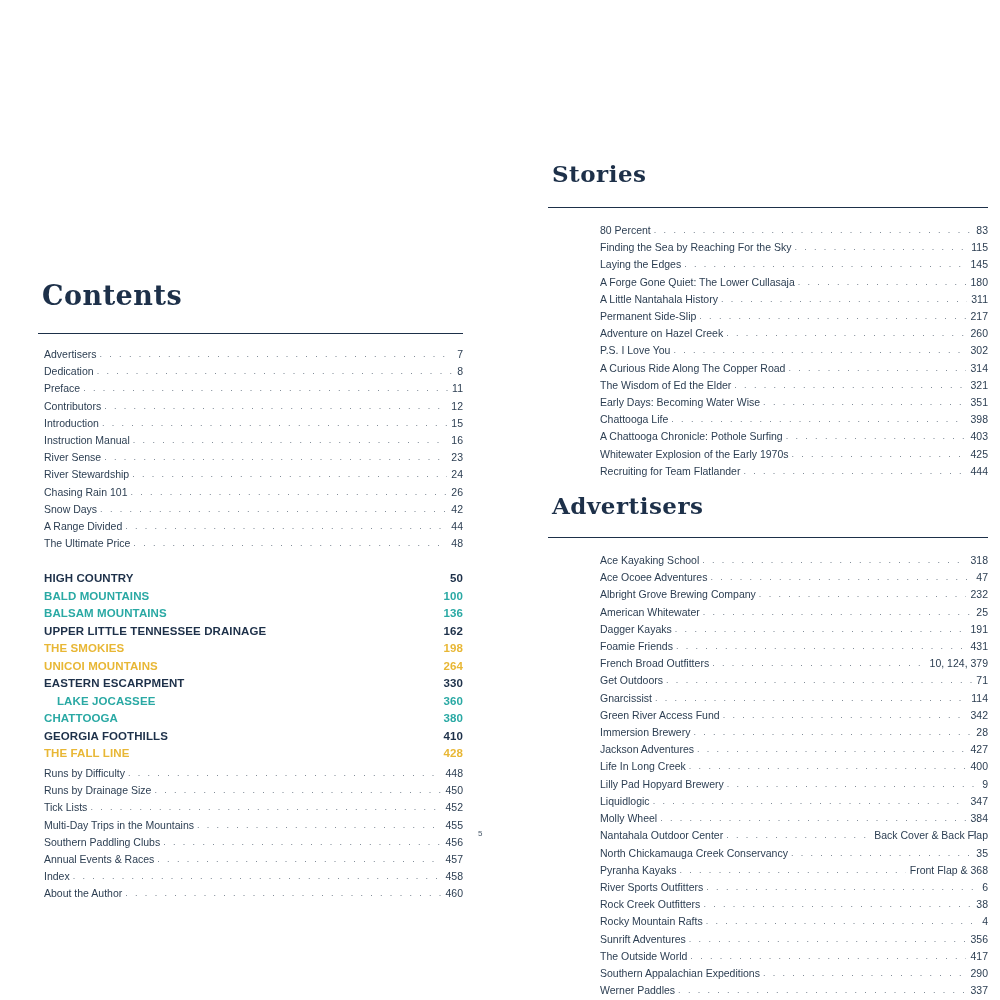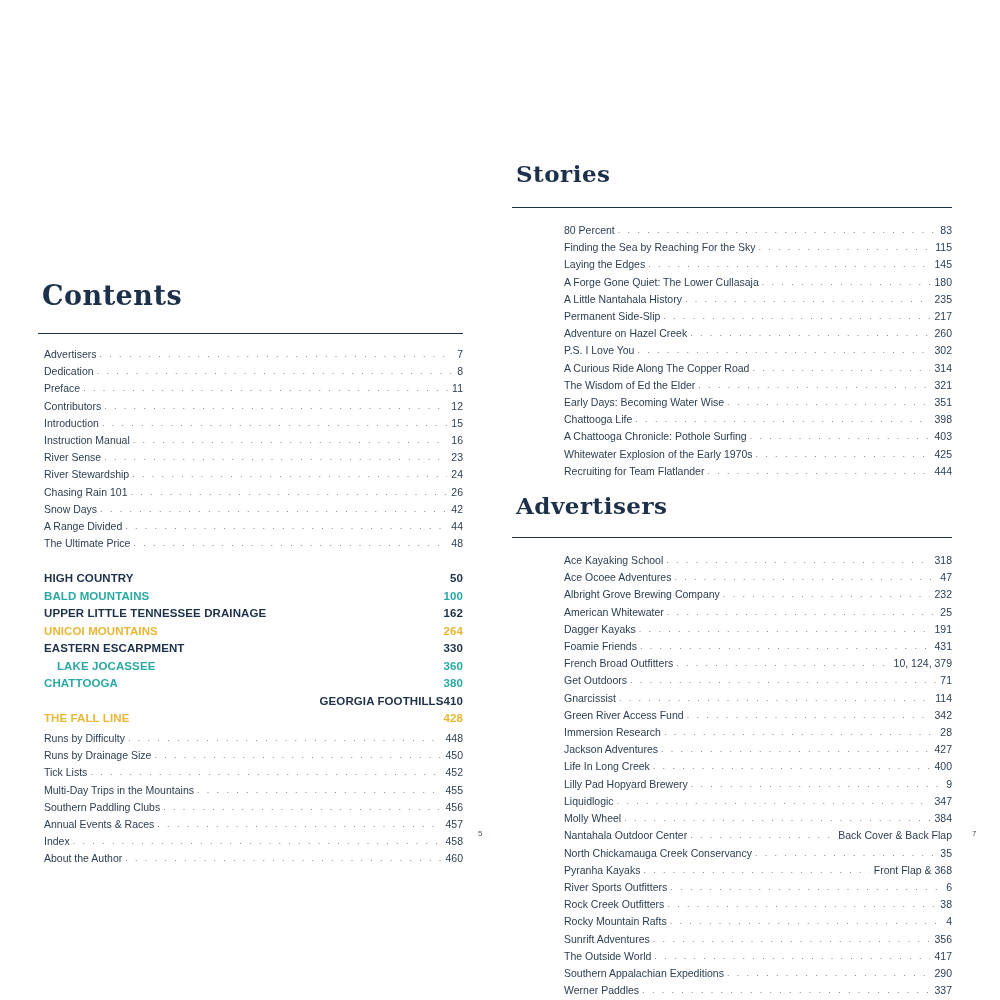--- a/index.html
+++ b/index.html
@@ -20,21 +20,21 @@
 
   
   .left-page {
     position: absolute;
     left: 38px;
     top: 280px;
     width: 425px;
   }
   .right-page {
     position: absolute;
-    left: 512px;
+    left: 548px;
     top: 160px;
     width: 440px;
   }
 
   .heading {
     font-family: "DejaVu Serif", serif;
     font-weight: bold;
     color: #1d3049;
     letter-spacing: 0.5px;
   }
@@ -201,41 +201,49 @@
 
     <ul class="chapter-list indent-left" id="chapter-list">
         <li class="chapter" style="color: rgb(29, 48, 73);">
           <span class="ch-label">HIGH COUNTRY</span>
           <span class="ch-num">50</span>
         </li>
         <li class="chapter" style="color: rgb(42, 169, 164);">
           <span class="ch-label">BALD MOUNTAINS</span>
           <span class="ch-num">100</span>
         </li>
+        <li class="chapter" style="color: rgb(42, 169, 164);">
+          <span class="ch-label">BALSAM MOUNTAINS</span>
+          <span class="ch-num">136</span>
+        </li>
         <li class="chapter" style="color: rgb(29, 48, 73);">
           <span class="ch-label">UPPER LITTLE TENNESSEE DRAINAGE</span>
           <span class="ch-num">162</span>
         </li>
         <li class="chapter" style="color: rgb(232, 183, 53);">
+          <span class="ch-label">THE SMOKIES</span>
+          <span class="ch-num">198</span>
+        </li>
+        <li class="chapter" style="color: rgb(232, 183, 53);">
           <span class="ch-label">UNICOI MOUNTAINS</span>
           <span class="ch-num">264</span>
         </li>
         <li class="chapter" style="color: rgb(29, 48, 73);">
           <span class="ch-label">EASTERN ESCARPMENT</span>
           <span class="ch-num">330</span>
         </li>
         <li class="chapter" style="color: rgb(42, 169, 164); padding-left: 13px;">
           <span class="ch-label">LAKE JOCASSEE</span>
           <span class="ch-num">360</span>
         </li>
         <li class="chapter" style="color: rgb(42, 169, 164);">
           <span class="ch-label">CHATTOOGA</span>
           <span class="ch-num">380</span>
         </li>
-        <li class="chapter" style="color: rgb(29, 48, 73); justify-content: flex-end;">
+        <li class="chapter" style="color: rgb(29, 48, 73);">
           <span class="ch-label">GEORGIA FOOTHILLS</span>
           <span class="ch-num">410</span>
         </li>
         <li class="chapter" style="color: rgb(232, 183, 53); gap: 20px;">
           <span class="ch-label">THE FALL LINE</span>
           <span class="ch-num">428</span>
         </li>
       </ul>
 
     <ul class="toc-list indent-left" id="back-matter-list">
@@ -305,21 +313,21 @@
           <span class="page-num">145</span>
         </li>
         <li class="entry">
           <span class="label">A Forge Gone Quiet: The Lower Cullasaja</span>
           <span class="dots">. . . . . . . . . . . . . . . . . . . . . . . . . . . . . . . . . . . . . . . . . . . . . . . . . . . . . . . . . . . . . . . . . . . . . . . . . . . . . . . . . . . . . . . . . . . . . . . . . . . . . . . . . . . . . . . . . . . . . . . . </span>
           <span class="page-num">180</span>
         </li>
         <li class="entry">
           <span class="label">A Little Nantahala History</span>
           <span class="dots">. . . . . . . . . . . . . . . . . . . . . . . . . . . . . . . . . . . . . . . . . . . . . . . . . . . . . . . . . . . . . . . . . . . . . . . . . . . . . . . . . . . . . . . . . . . . . . . . . . . . . . . . . . . . . . . . . . . . . . . . </span>
-          <span class="page-num">235</span>
+          <span class="page-num">311</span>
         </li>
         <li class="entry">
           <span class="label">Permanent Side-Slip</span>
           <span class="dots">. . . . . . . . . . . . . . . . . . . . . . . . . . . . . . . . . . . . . . . . . . . . . . . . . . . . . . . . . . . . . . . . . . . . . . . . . . . . . . . . . . . . . . . . . . . . . . . . . . . . . . . . . . . . . . . . . . . . . . . . </span>
           <span class="page-num">217</span>
         </li>
         <li class="entry">
           <span class="label">Adventure on Hazel Creek</span>
           <span class="dots">. . . . . . . . . . . . . . . . . . . . . . . . . . . . . . . . . . . . . . . . . . . . . . . . . . . . . . . . . . . . . . . . . . . . . . . . . . . . . . . . . . . . . . . . . . . . . . . . . . . . . . . . . . . . . . . . . . . . . . . . </span>
           <span class="page-num">260</span>
@@ -416,21 +424,21 @@
           <span class="label">Gnarcissist</span>
           <span class="dots">. . . . . . . . . . . . . . . . . . . . . . . . . . . . . . . . . . . . . . . . . . . . . . . . . . . . . . . . . . . . . . . . . . . . . . . . . . . . . . . . . . . . . . . . . . . . . . . . . . . . . . . . . . . . . . . . . . . . . . . . </span>
           <span class="page-num">114</span>
         </li>
         <li class="entry">
           <span class="label">Green River Access Fund</span>
           <span class="dots">. . . . . . . . . . . . . . . . . . . . . . . . . . . . . . . . . . . . . . . . . . . . . . . . . . . . . . . . . . . . . . . . . . . . . . . . . . . . . . . . . . . . . . . . . . . . . . . . . . . . . . . . . . . . . . . . . . . . . . . . </span>
           <span class="page-num">342</span>
         </li>
         <li class="entry">
-          <span class="label">Immersion Research</span>
+          <span class="label">Immersion Brewery</span>
           <span class="dots">. . . . . . . . . . . . . . . . . . . . . . . . . . . . . . . . . . . . . . . . . . . . . . . . . . . . . . . . . . . . . . . . . . . . . . . . . . . . . . . . . . . . . . . . . . . . . . . . . . . . . . . . . . . . . . . . . . . . . . . . </span>
           <span class="page-num">28</span>
         </li>
         <li class="entry">
           <span class="label">Jackson Adventures</span>
           <span class="dots">. . . . . . . . . . . . . . . . . . . . . . . . . . . . . . . . . . . . . . . . . . . . . . . . . . . . . . . . . . . . . . . . . . . . . . . . . . . . . . . . . . . . . . . . . . . . . . . . . . . . . . . . . . . . . . . . . . . . . . . . </span>
           <span class="page-num">427</span>
         </li>
         <li class="entry">
           <span class="label">Life In Long Creek</span>

